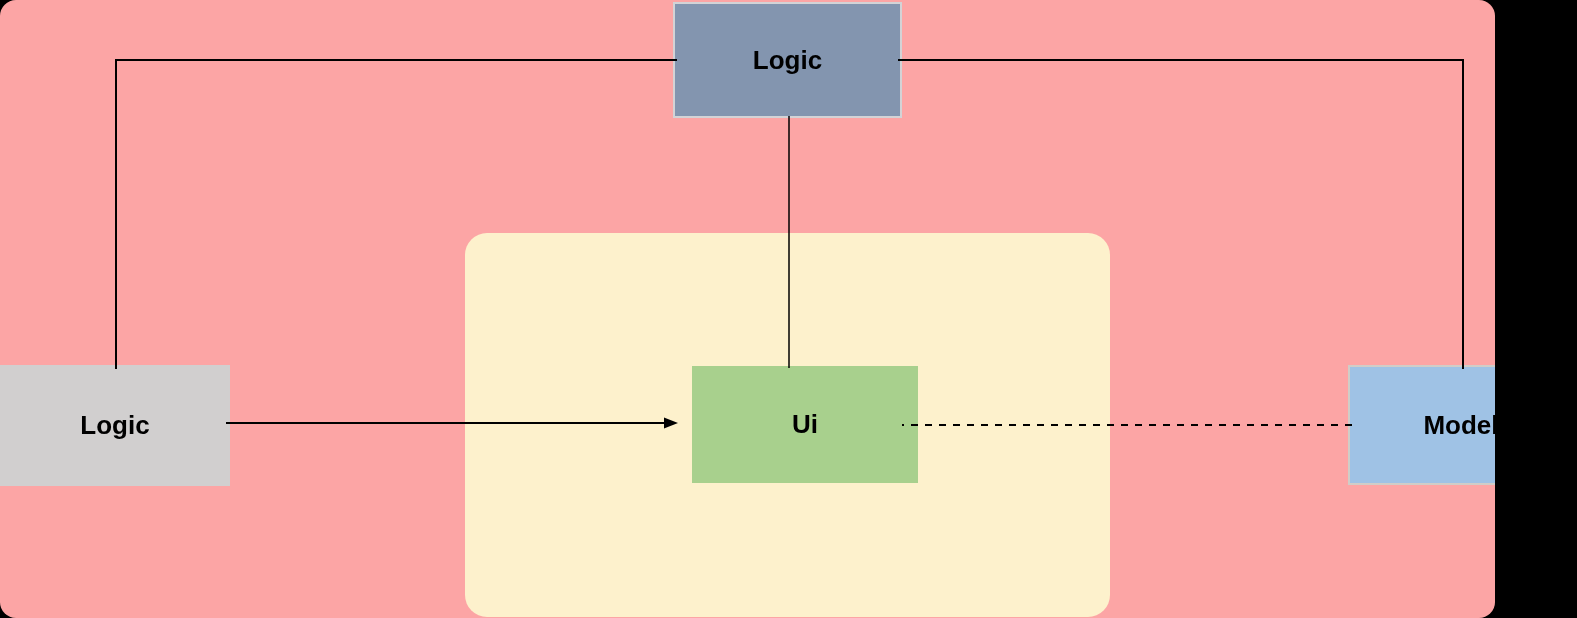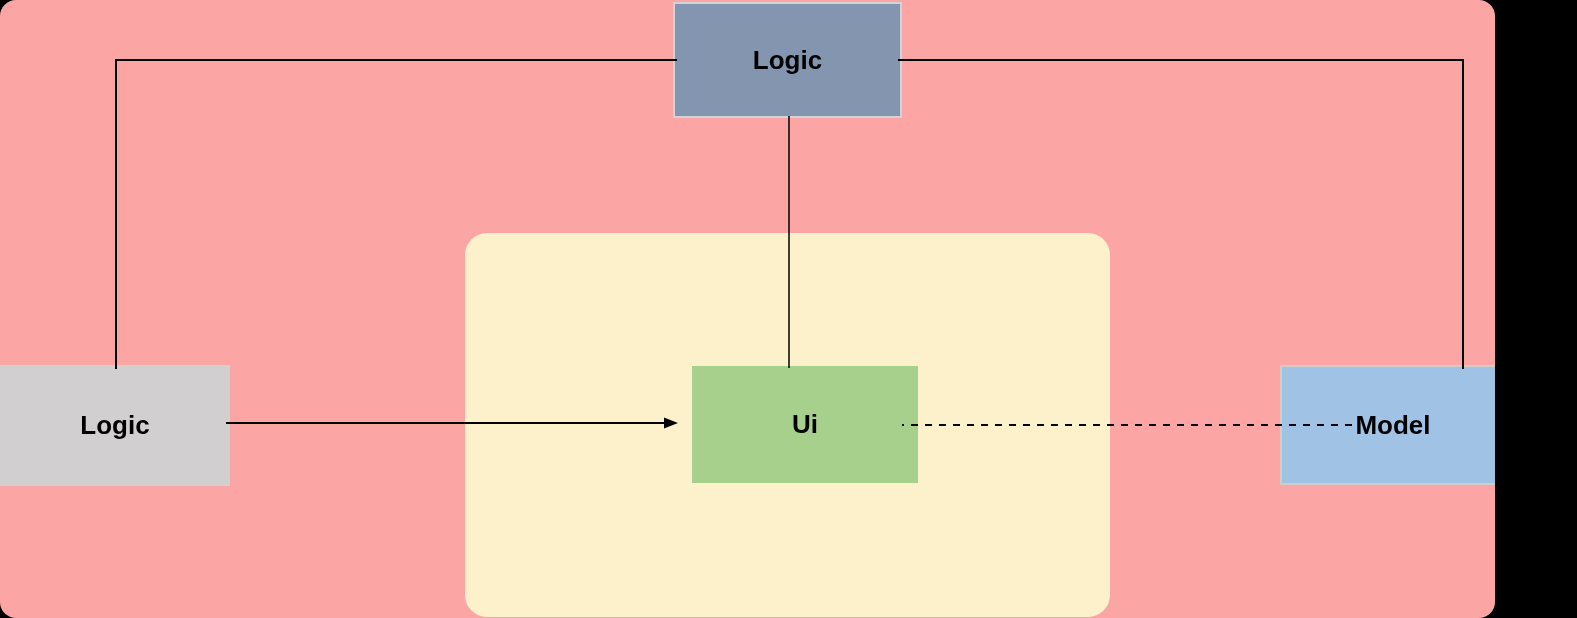--- a/index.html
+++ b/index.html
@@ -27,21 +27,21 @@
     justify-content: center;
     font-weight: bold;
     font-size: 26px;
     color: #000000;
     border: 2px solid transparent;
     z-index: 2;
   }
   #node-logic { left: 673px; top: 2px;   width: 229px; height: 116px; }
   #node-main  { left: 0px;   top: 365px; width: 230px; height: 121px; }
   #node-ui    { left: 692px; top: 366px; width: 226px; height: 117px; }
-  #node-model { left: 1280px;top: 365px; width: 226px; height: 120px; }
+  #node-model { left: 1348px;top: 365px; width: 226px; height: 120px; }
   .node-label { pointer-events: none; }
   .connector-layer {
     position: absolute;
     left: 0; top: 0;
     width: 1577px; height: 618px;
     z-index: 3;
     pointer-events: none;
   }
 </style>
 </head>

